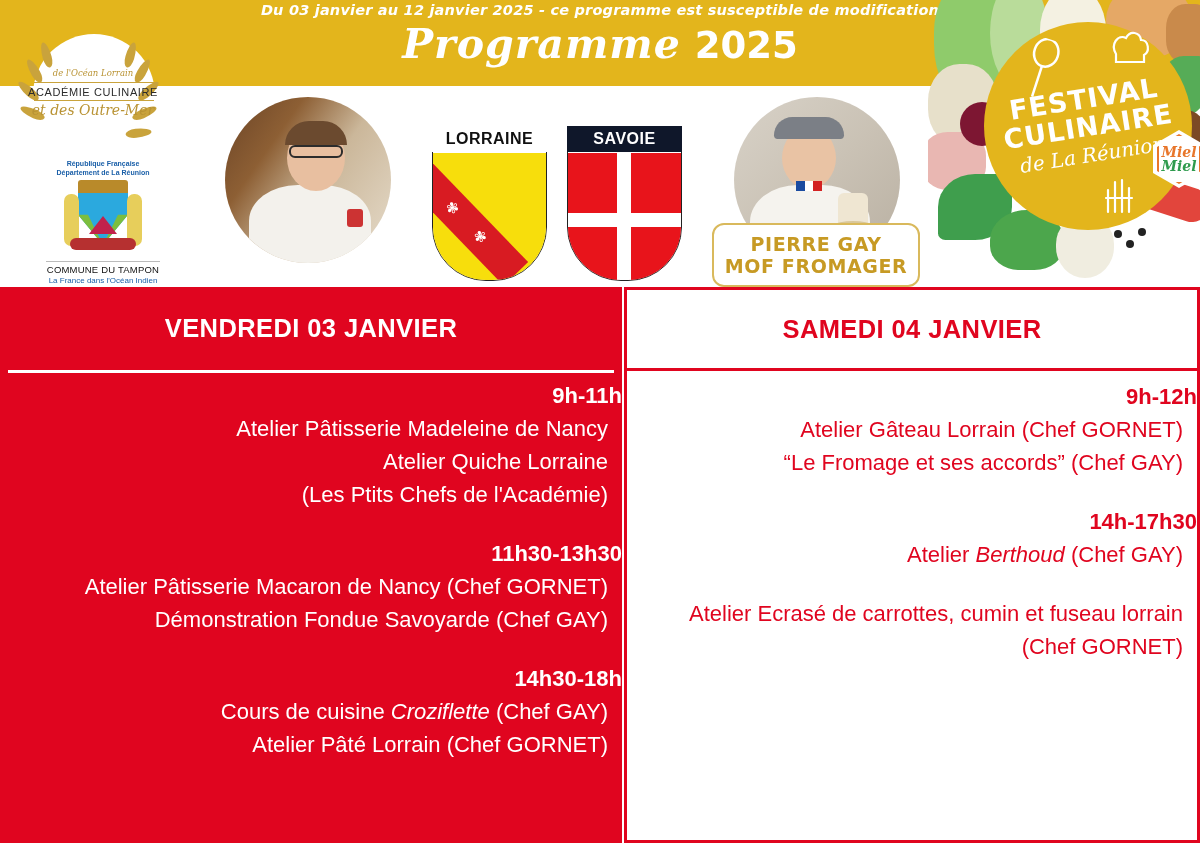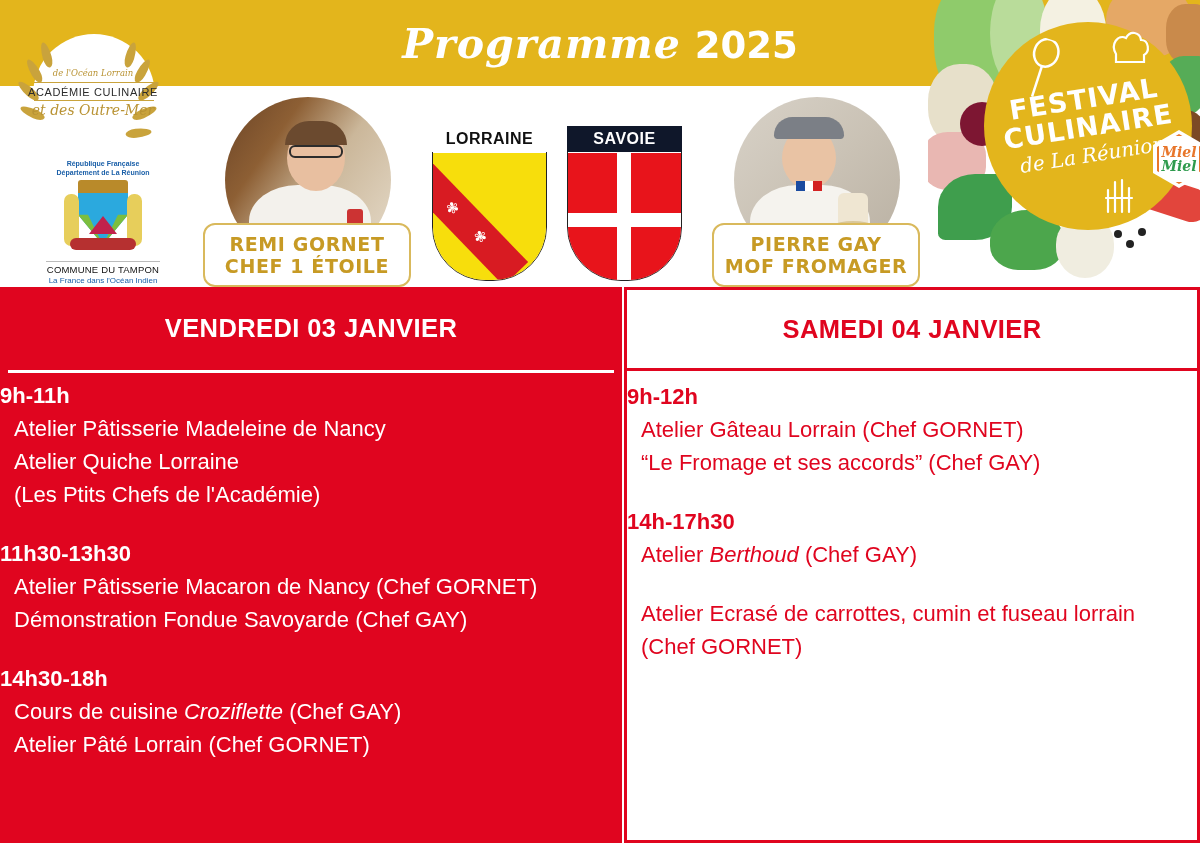--- a/index.html
+++ b/index.html
@@ -240,38 +240,39 @@
   .col-right .day-head{
     position:absolute;left:0;top:0;width:570px;height:78px;
     display:flex;align-items:center;justify-content:center;
   }
   .col-right .day-head span{
     color:#E0051F;font-size:25.5px;font-weight:bold;letter-spacing:.4px;
   }
   .right-rule{position:absolute;left:0;top:78px;width:570px;height:3px;background:#E0051F;}
   .col-right .blocks{position:absolute;left:0;top:90px;width:570px;}
 
-  .block{margin-bottom:26px;text-align:left;}
+  .block{margin-bottom:26px;text-align:right;}
   .block .time{
     font-size:22px;font-weight:bold;line-height:1.5;
   }
   .block .ev{
     font-size:22px;line-height:1.5;
     padding:0 14px;
   }
   .col-left .time,.col-left .ev{color:#ffffff;}
   .col-right .time,.col-right .ev{color:#E0051F;}
   .it{font-style:italic;}
 </style>
 </head>
 <body>
 
 <div class="header">
   <div class="yellow-band"></div>
 
+  <div class="date-note">Du 03 janvier au 12 janvier 2025 - ce programme est susceptible de modification</div>
 
   <div class="programme-title">
     <span>Programme</span><span class="year">2025</span>
   </div>
 
   <div class="acad-logo">
     <div class="acad-circle"></div>
     <div class="acad-leaf" style="left:6px;top:52px;transform:rotate(-48deg);"></div>
     <div class="acad-leaf" style="left:12px;top:32px;transform:rotate(-30deg);"></div>
     <div class="acad-leaf" style="left:24px;top:16px;transform:rotate(-16deg);"></div>
@@ -308,24 +309,20 @@
   </div>
 
   <div class="chef-card" style="left:203px;top:97px;">
     <div class="chef-photo">
       <div class="ph-bg gornet-bg"></div>
       <div class="ph-body" style="left:24px;top:88px;width:122px;height:90px;background:#f3f1ec;"></div>
       <div class="ph-head" style="left:62px;top:28px;width:58px;height:66px;background:#e8bfa0;"></div>
       <div style="position:absolute;left:60px;top:24px;width:62px;height:24px;background:#6b4a2f;border-radius:30px 30px 0 0;"></div>
       <div style="position:absolute;left:64px;top:48px;width:54px;height:13px;border:2px solid #2c2c2c;border-radius:6px;box-sizing:border-box;"></div>
       <div style="position:absolute;left:122px;top:112px;width:16px;height:18px;background:#c33;border-radius:3px;"></div>
-    </div>
-    <div class="chef-plate">
-      <span>REMI GORNET</span>
-      <span>CHEF 1 ÉTOILE</span>
     </div>
   </div>
 
   <div class="chef-card" style="left:712px;top:97px;">
     <div class="chef-photo">
       <div class="ph-bg gay-bg"></div>
       <div class="ph-body" style="left:16px;top:88px;width:120px;height:92px;background:#f5f3ee;"></div>
       <div class="ph-head" style="left:48px;top:30px;width:54px;height:62px;background:#e9c3a4;"></div>
       <div style="position:absolute;left:40px;top:20px;width:70px;height:22px;background:#7b7f86;border-radius:20px 20px 4px 4px;"></div>
       <div style="position:absolute;left:62px;top:84px;width:26px;height:10px;background:linear-gradient(90deg,#1b4ba0 33%,#ffffff 33% 66%,#d32222 66%);"></div>

